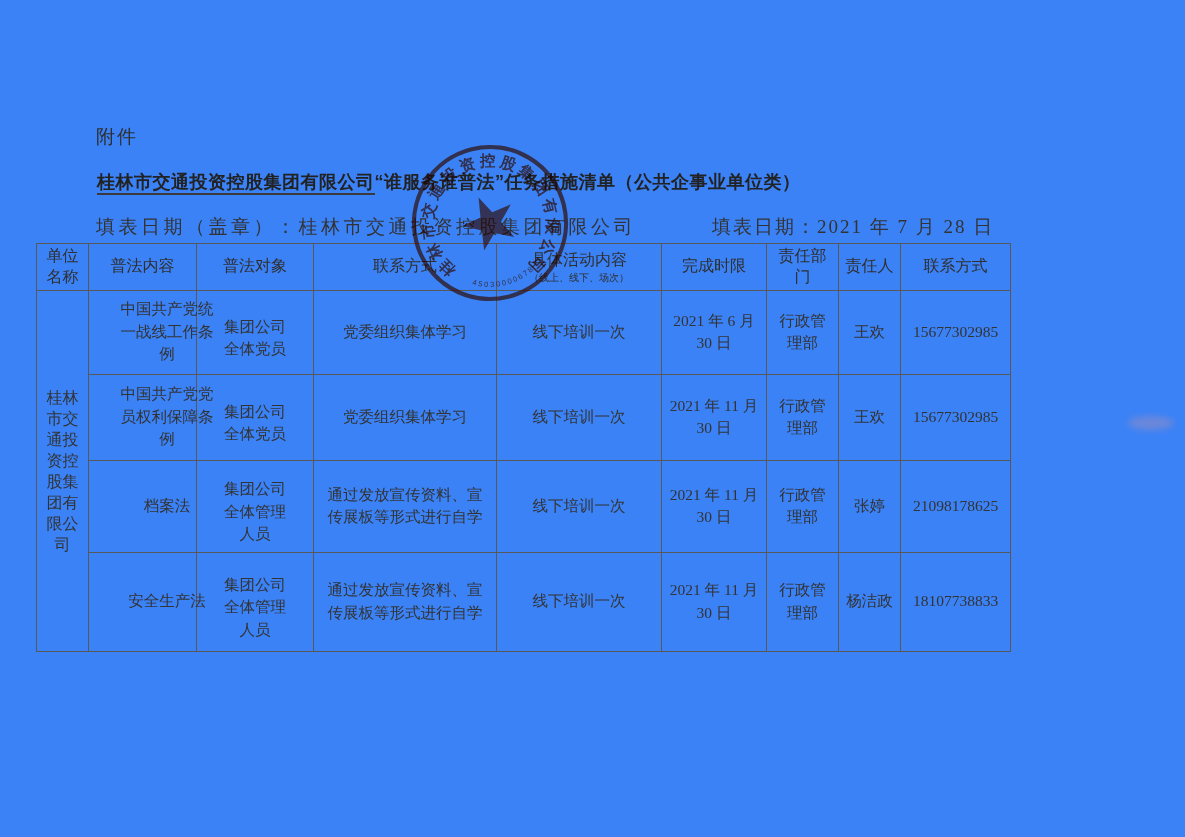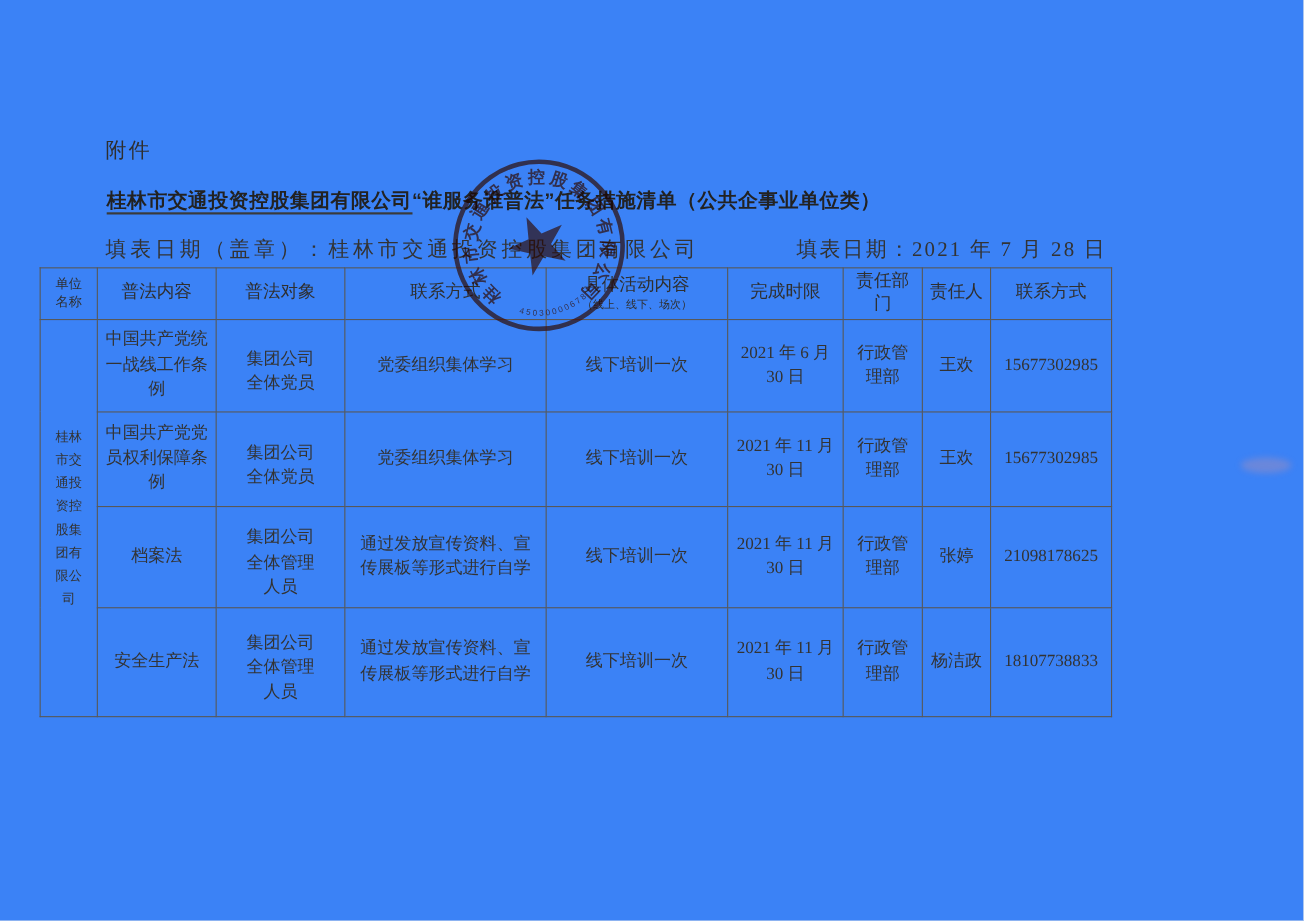--- a/index.html
+++ b/index.html
@@ -23,38 +23,38 @@
   }
   .doc-title .u{
     border-bottom:2.5px solid #3a3a3a;
     padding-bottom:1px;
   }
   .fill-line{
     position:absolute;left:96px;top:214px;width:1040px;
     font-size:19px;color:#333;white-space:nowrap;
   }
   .fill-unit{letter-spacing:3.5px;}
-  .fill-date{position:absolute;left:616px;top:0;letter-spacing:2px;margin-left:12px;}
+  .fill-date{position:absolute;left:616px;top:0;letter-spacing:2px;}
   table.main{
     position:absolute;left:36px;top:243px;
     border-collapse:collapse;table-layout:fixed;
     width:974px;
     font-size:15.5px;color:#333;
   }
   table.main td,table.main th{
     border:1px solid #585858;
     text-align:center;vertical-align:middle;
     padding:2px 2px;font-weight:normal;
     line-height:1.45;
   }
   table.main th{font-size:16px;color:#2f2f2f;line-height:1.3;}
   th .sub{display:block;font-size:10px;}
   .cw{margin:0 auto;}           
-  .w34{width:34px;line-height:21px;font-size:12px;}
-  .w104{width:102px;}
+  .w34{width:34px;line-height:21px;font-size:16px;}
+  .w104{width:102px;margin-left:25px;}
   .w70{width:70px;margin-top:12px;}
   .w167{width:167px;}
   .w89{width:90px;}
   .w52{width:52px;}
   .seal{
     position:absolute;left:400px;top:133px;width:180px;height:180px;
     transform:rotate(-14deg);
     mix-blend-mode:multiply;
     pointer-events:none;
   }

